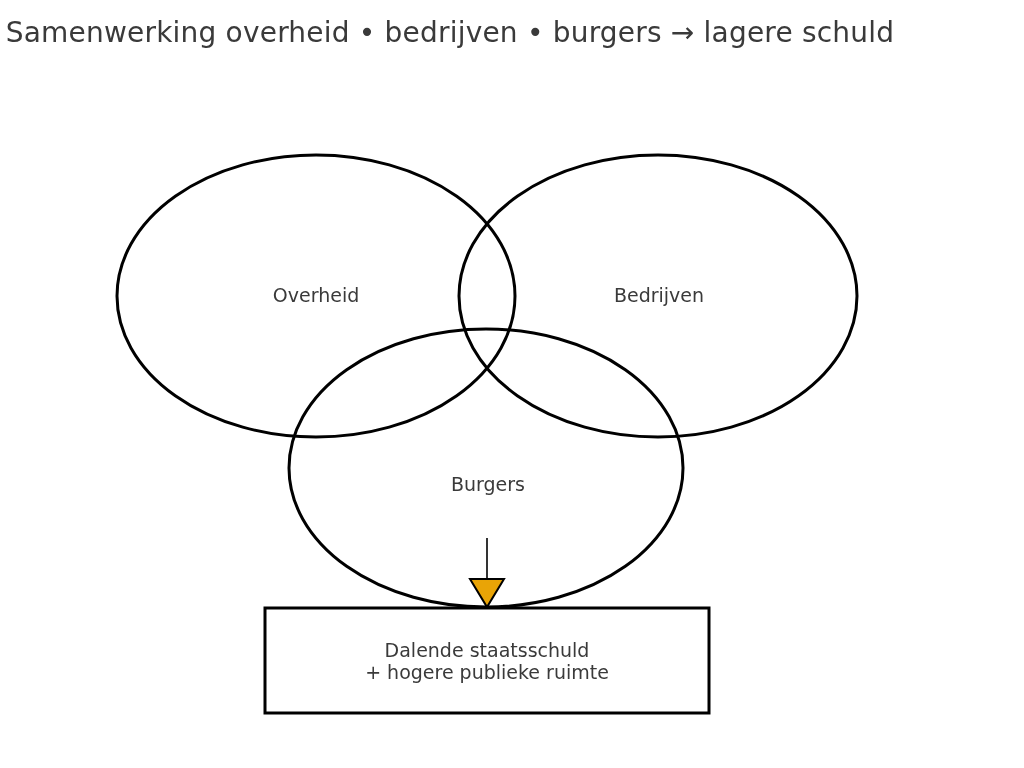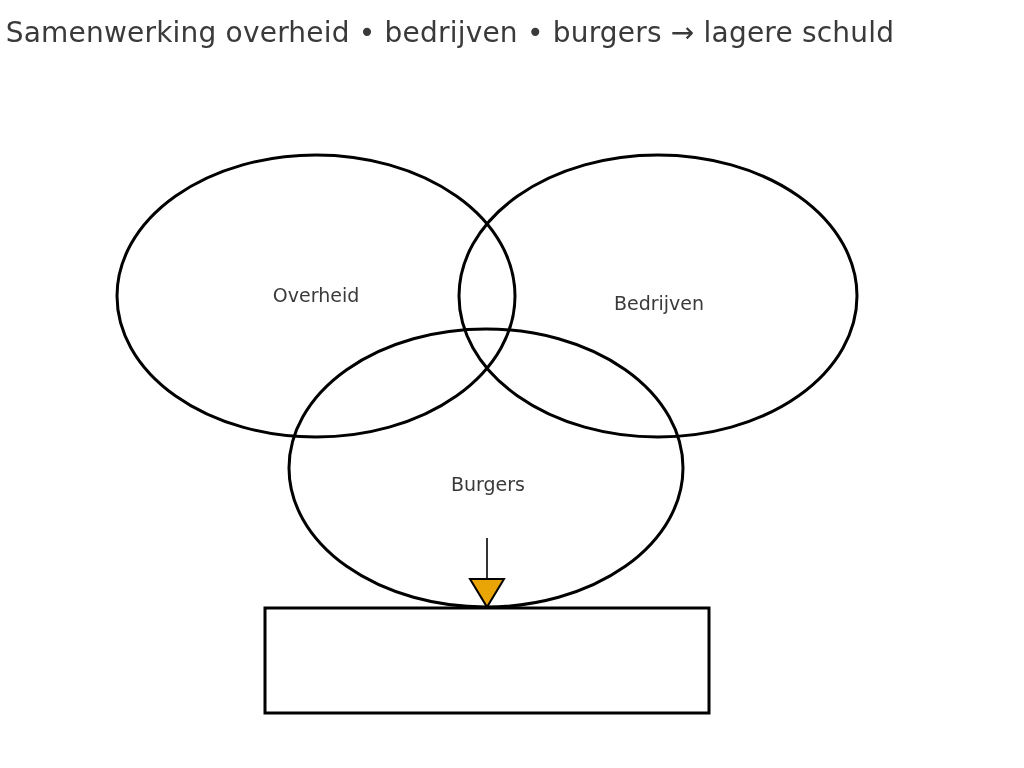--- a/index.html
+++ b/index.html
@@ -61,21 +61,21 @@
   }
   .label {
     position: absolute;
     transform: translate(-50%, -50%);
     font-size: 19px;
     color: var(--text);
     white-space: nowrap;
     text-align: center;
   }
   .label-overheid  { left: 316px; top: 295px; }
-  .label-bedrijven { left: 659px; top: 303px; }
+  .label-bedrijven { left: 659px; top: 295px; }
   .label-burgers   { left: 488px; top: 468px; margin-top: 16px; }
   .outcome-text {
     position: absolute;
     left: 487px;
     top: 661px;
     transform: translate(-50%, -50%);
     text-align: center;
     font-size: 19px;
     line-height: 22px;
     color: var(--text);
@@ -99,14 +99,18 @@
 
     <rect class="outcome-box" x="265" y="608" width="444" height="105"></rect>
   </svg>
 
   <div class="label label-overheid">Overheid</div>
 
   <div class="label label-bedrijven">Bedrijven</div>
 
   <div class="label label-burgers">Burgers</div>
 
+  <div class="outcome-text">
+    <div>Dalende staatsschuld</div>
+    <div>+ hogere publieke ruimte</div>
+  </div>
 
 </div>
 
 </body></html>

